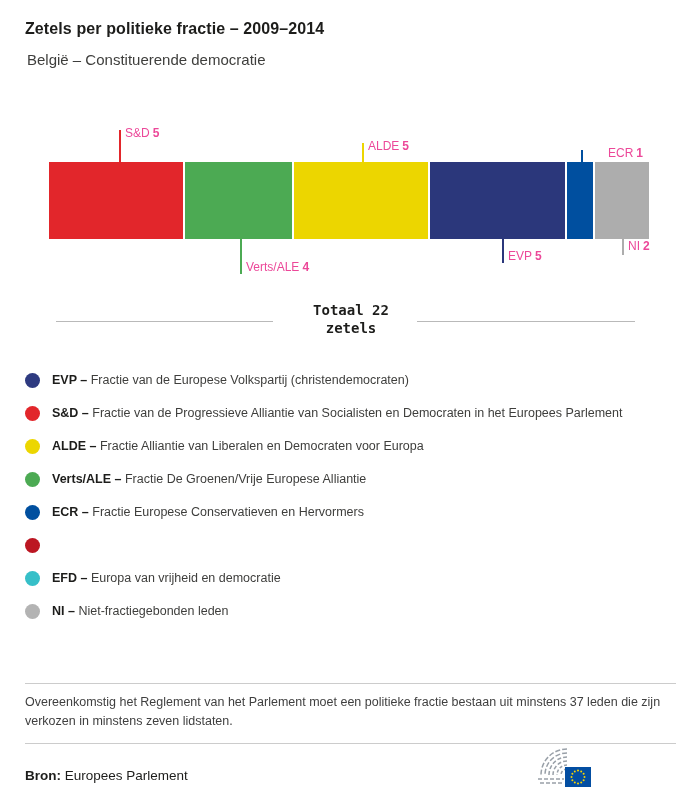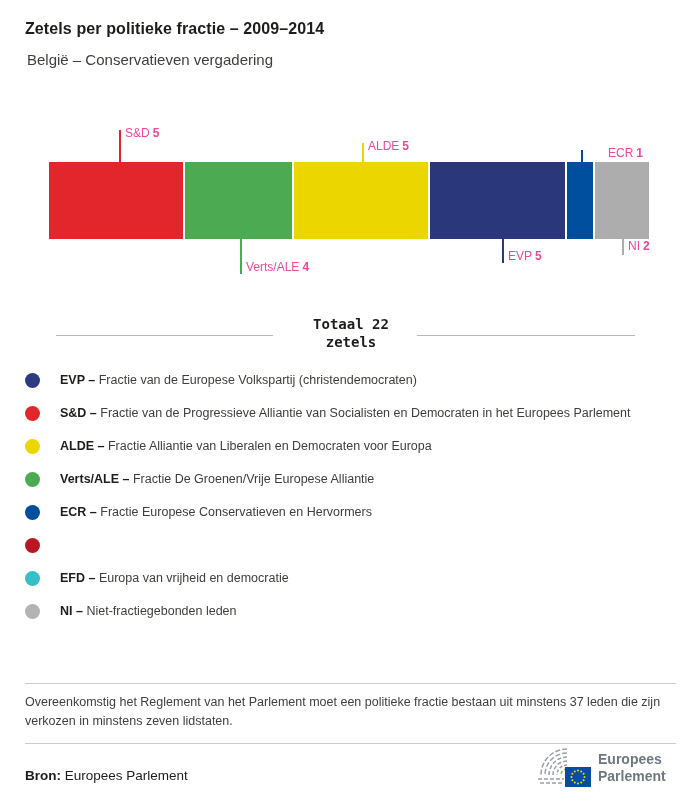--- a/index.html
+++ b/index.html
@@ -28,34 +28,34 @@
   .tick-ecr   { left:581px; top:50px;  height:12px; }
   .lbl-ecr    { left:587px; top:46px;margin-left:21px; }
   .tick-verts { left:240px; top:139px; height:35px; }
   .lbl-verts  { left:246px; top:160px; }
   .tick-evp   { left:502px; top:139px; height:24px; }
   .lbl-evp    { left:508px; top:149px; }
   .tick-ni    { left:622px; top:139px; height:16px; }
   .lbl-ni     { left:628px; top:139px; }
 
   
-  .total-wrap { position:absolute; left:0; top:312px; width:700px; height:46px; }
+  .total-wrap { position:absolute; left:0; top:298px; width:700px; height:46px; }
   .total-line { position:absolute; top:23px; height:1px; background:#b9b9b9; }
   .total-line.left  { left:56px;  width:217px; }
   .total-line.right { left:417px; width:218px; }
   .total-text {
     position:absolute; left:270px; top:3px; width:162px; text-align:center;
     font-family:"DejaVu Sans Mono", monospace; font-weight:bold; font-size:14px;
     line-height:18px; color:#1d1d1b;
   }
 
   
   .legend-heading { position:absolute; left:25px; top:343px; font-size:14px; font-weight:bold; color:#1d1d1b; }
   .legend { position:absolute; left:25px; top:372px; width:650px; }
-  .legend-item { display:flex; align-items:flex-start; margin-bottom:16px; min-height:17px;gap:8px; }
+  .legend-item { display:flex; align-items:flex-start; margin-bottom:16px; min-height:17px; }
   .dot { width:15px; height:15px; border-radius:50%; flex:0 0 15px; margin-top:1px; }
   .legend-text { margin-left:12px; font-size:12.5px; line-height:17px; color:#3e3e3c; max-width:575px; }
   .legend-text .lname { font-weight:bold; color:#1d1d1b; }
 
   
   .footnote {
     position:absolute; left:25px; top:683px; width:651px;
     border-top:1px solid #cccccc; border-bottom:1px solid #cccccc;
     padding:9px 0 12px 0; font-size:12.5px; line-height:19px; color:#3f3f3f;
   }
@@ -67,21 +67,21 @@
   .logo { position:absolute; left:530px; top:740px; width:148px; height:56px; display:flex; align-items:center; }
   .logo-mark { width:62px; height:54px; flex:0 0 62px; }
   .logo-text { margin-left:6px; font-size:14px; font-weight:bold; color:#6f7780; line-height:17px; }
 </style>
 </head>
 <body>
 
 <div class="page">
 
   <div class="title">Zetels per politieke fractie – 2009–2014</div>
-  <div class="subtitle">België – Conservatieven vergadering</div>
+  <div class="subtitle">België – Constituerende democratie</div>
 
   <div class="chart">
     <div class="bar">
       <div class="seg" style="flex-grow: 5; background: rgb(226, 38, 43);"></div>
       <div class="seg" style="flex-grow: 4; background: rgb(76, 170, 83);"></div>
       <div class="seg" style="flex-grow: 5; background: rgb(236, 214, 0);"></div>
       <div class="seg" style="flex-grow: 5; background: rgb(43, 55, 123);"></div>
       <div class="seg" style="flex-grow: 1; background: rgb(0, 79, 159);"></div>
       <div class="seg" style="flex-grow: 2; background: rgb(173, 173, 173);"></div>
     </div>
@@ -176,19 +176,15 @@
         <circle cx="53.6" cy="39.2" r="1"></circle>
         <circle cx="51.2" cy="41.6" r="1"></circle>
         <circle cx="48" cy="42.5" r="1"></circle>
         <circle cx="44.8" cy="41.6" r="1"></circle>
         <circle cx="42.4" cy="39.2" r="1"></circle>
         <circle cx="41.5" cy="36" r="1"></circle>
         <circle cx="42.4" cy="32.8" r="1"></circle>
         <circle cx="44.8" cy="30.4" r="1"></circle>
       </g>
     </svg>
-    <div class="logo-text">
-      <div>Europees</div>
-      <div>Parlement</div>
-    </div>
   </div>
 
 </div>
 
 </body></html>

